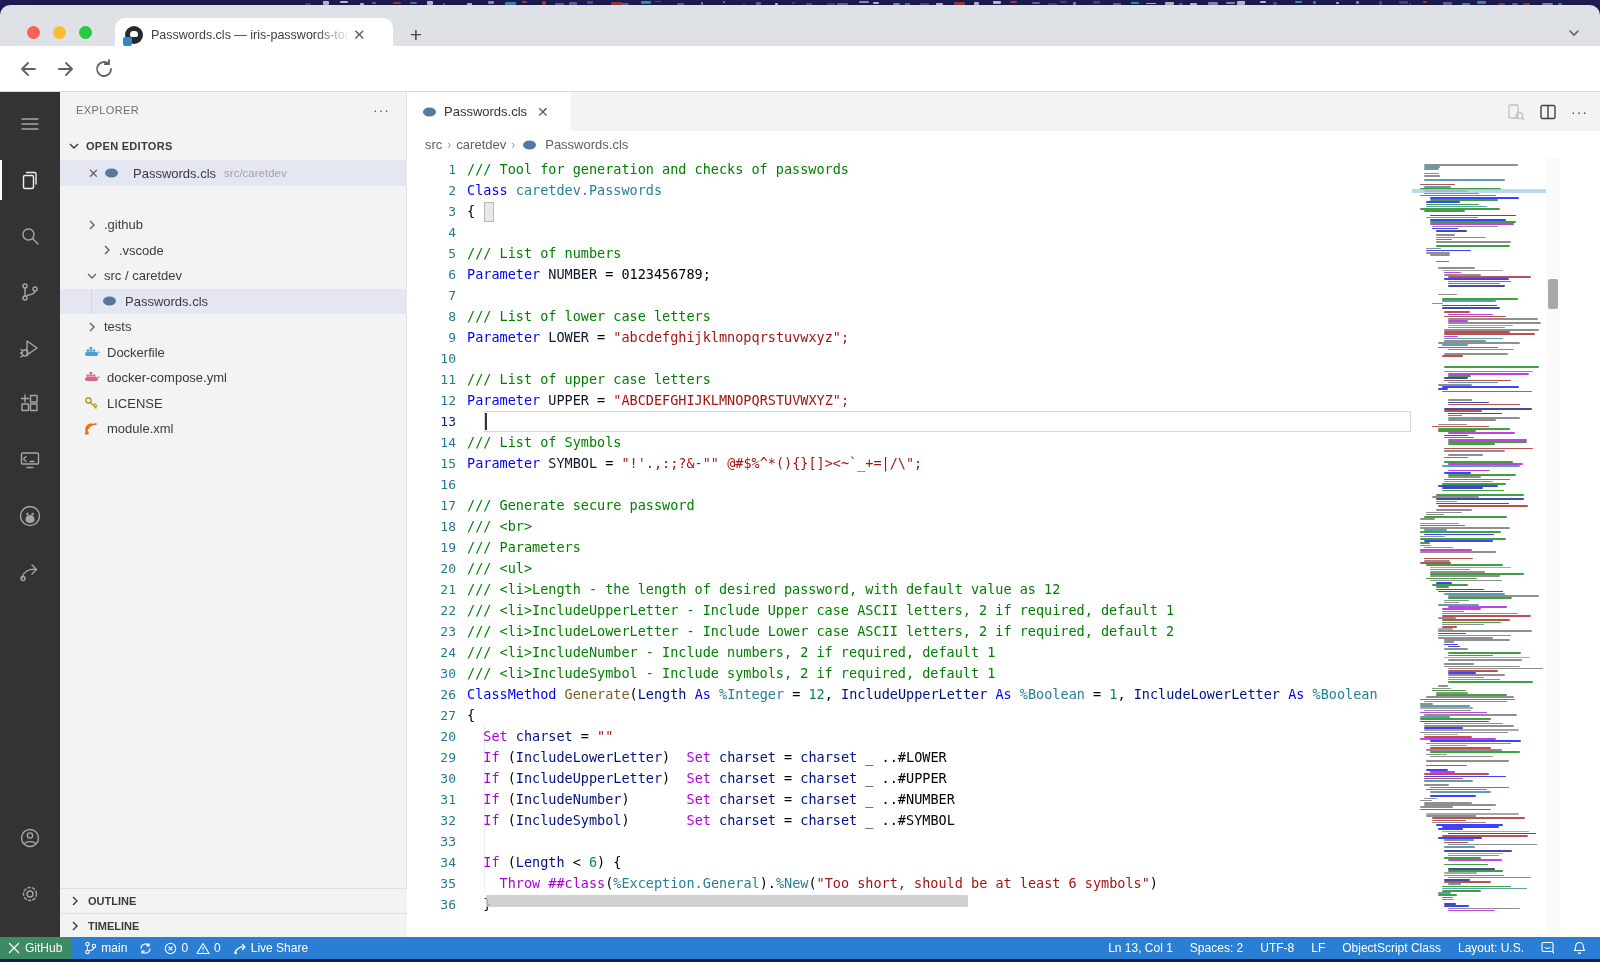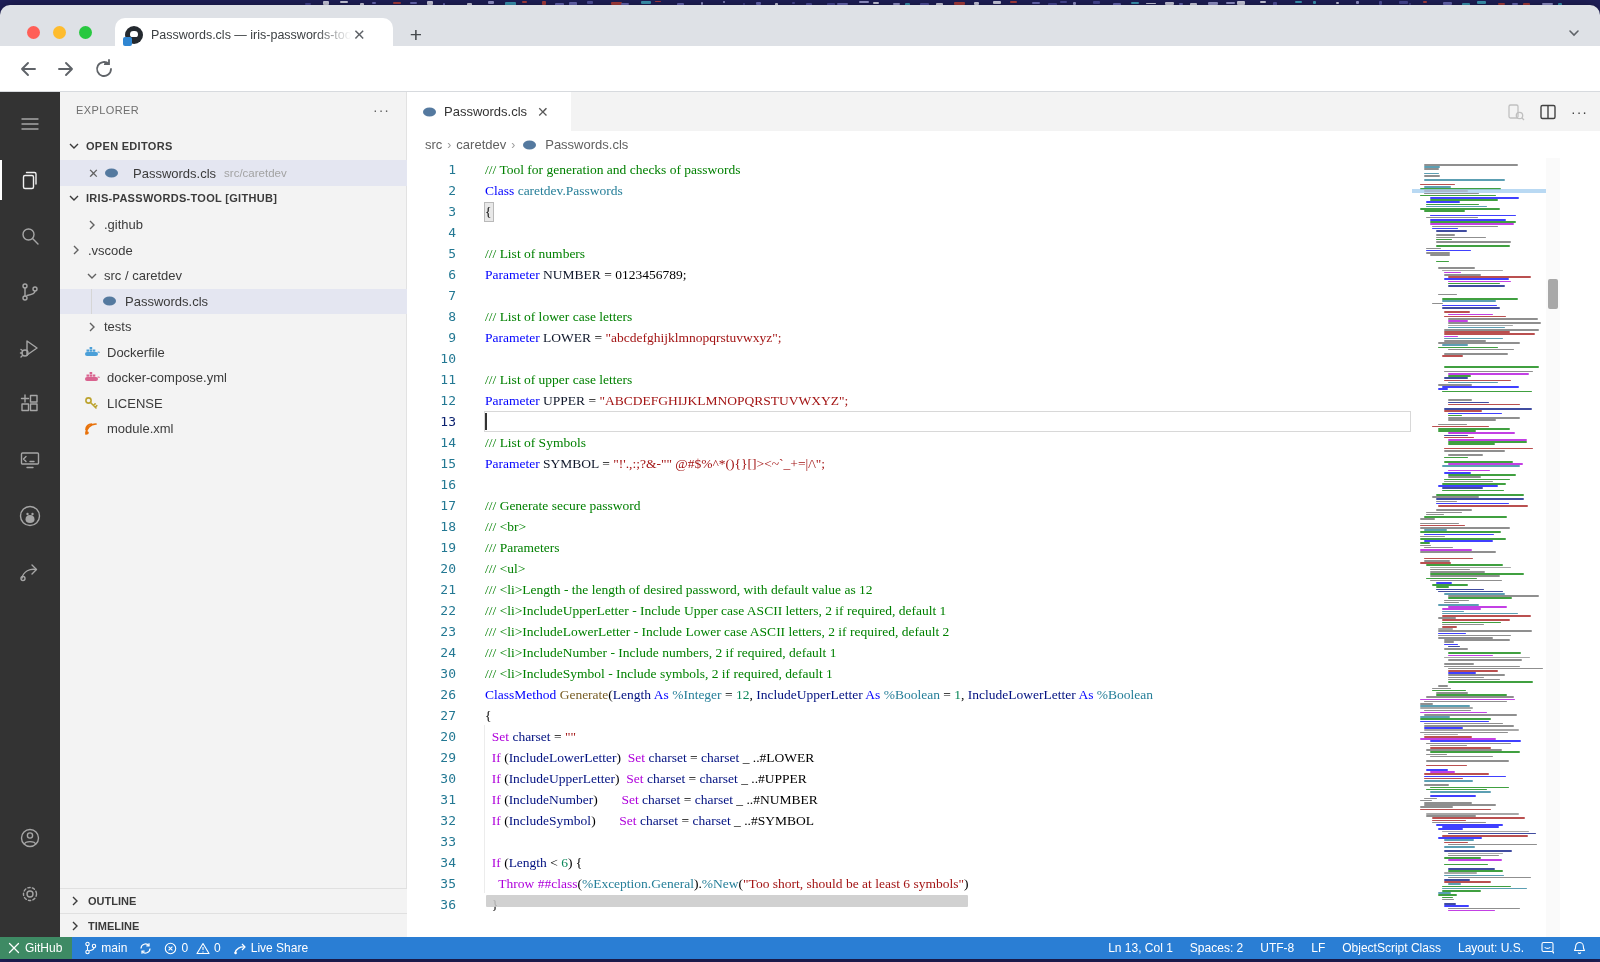--- a/index.html
+++ b/index.html
@@ -102,21 +102,21 @@
     font-family:"DejaVu Sans Mono","Liberation Mono",monospace; font-size:13.5px; }
   .overlays { position:absolute; inset:0; z-index:0; }
   .cur-line { position:absolute; left:76px; right:1px; height:21px; border:1px solid #d8d8d8; background:#fff; }
   .bracket-box { position:absolute; left:76px; width:10px; height:20px; background:#e8e8e8; border:1px solid #b9b9b9; }
   .cursor { position:absolute; width:1.5px; height:17px; background:#333; }
   .indent-guide { position:absolute; width:1px; background:#ececec; left:76px; }
   .code-lines { position:absolute; inset:1px 0 0 0; z-index:1; }
   .code-line { height:21px; display:flex; white-space:pre; line-height:21px; }
   .gutter { width:48px; text-align:right; color:#237893; flex:none; font-size:13px; }
   .code-line.current .gutter { color:#0b216f; }
-  .code-text { margin-left:29px;font-family:Liberation Serif, serif; }
+  .code-text { margin-left:11px; }
   .cm{color:#008000} .kw{color:#0000ff} .ctl{color:#af00db} .str{color:#a31515}
   .prm{color:#0f172a} .typ{color:#267f99} .var{color:#001080} .fn{color:#795e26}
   .num{color:#098658} .pl{color:#000}
   .hscroll { position:absolute; left:78px; top:737px; width:482px; height:12px; background:#c9c9c9;
     opacity:.85; z-index:3; border-radius:1px; }
 
   
   .minimap { position:absolute; left:1004px; top:66px; width:134px; height:779px; overflow:hidden; background:#fff; }
   .mm-row { position:absolute; height:1.5px; border-radius:1px; opacity:.75; }
   .mm-band { position:absolute; left:0; width:134px; height:4px; background:#a8cff0; opacity:.8; }
@@ -394,39 +394,31 @@
         <span class="oe-close">✕</span>
         <span class="ficon">
             <svg width="15" height="12" viewBox="0 0 15 12">
               <ellipse cx="7.5" cy="6" rx="6.5" ry="4.6" fill="#54799f"></ellipse>
             </svg>
           </span>
         <span class="oe-name">Passwords.cls</span>
         <span class="oe-path">src/caretdev</span>
       </div>
 
-      <div class="sb-sect" style="top:94px;">
-        <span class="chv">
-            <svg width="16" height="16" viewBox="0 0 16 16">
-              <path d="M4 6l4 4 4-4" stroke="#3b3b3b" stroke-width="1.4" fill="none"></path>
-            </svg>
-          </span>
-        <span>IRIS-PASSWORDS-TOOL [GITHUB]</span>
-      </div>
 
       <div class="tree" id="tree">
           <div class="tree-row" style="padding-left: 24px;">
             <span class="chv">
               <svg width="16" height="16" viewBox="0 0 16 16">
                 <path d="M6 4l4 4-4 4" stroke="#616161" stroke-width="1.4" fill="none"></path>
               </svg>
             </span>
             <span>.github</span>
           </div>
-          <div class="tree-row" style="padding-left: 8px;">
+          <div class="tree-row" style="padding-left: 39px;">
             <span class="chv">
               <svg width="16" height="16" viewBox="0 0 16 16">
                 <path d="M6 4l4 4-4 4" stroke="#616161" stroke-width="1.4" fill="none"></path>
               </svg>
             </span>
             <span>.vscode</span>
           </div>
           <div class="tree-row" style="padding-left: 24px;">
             <span class="chv">
               <svg width="16" height="16" viewBox="0 0 16 16">

